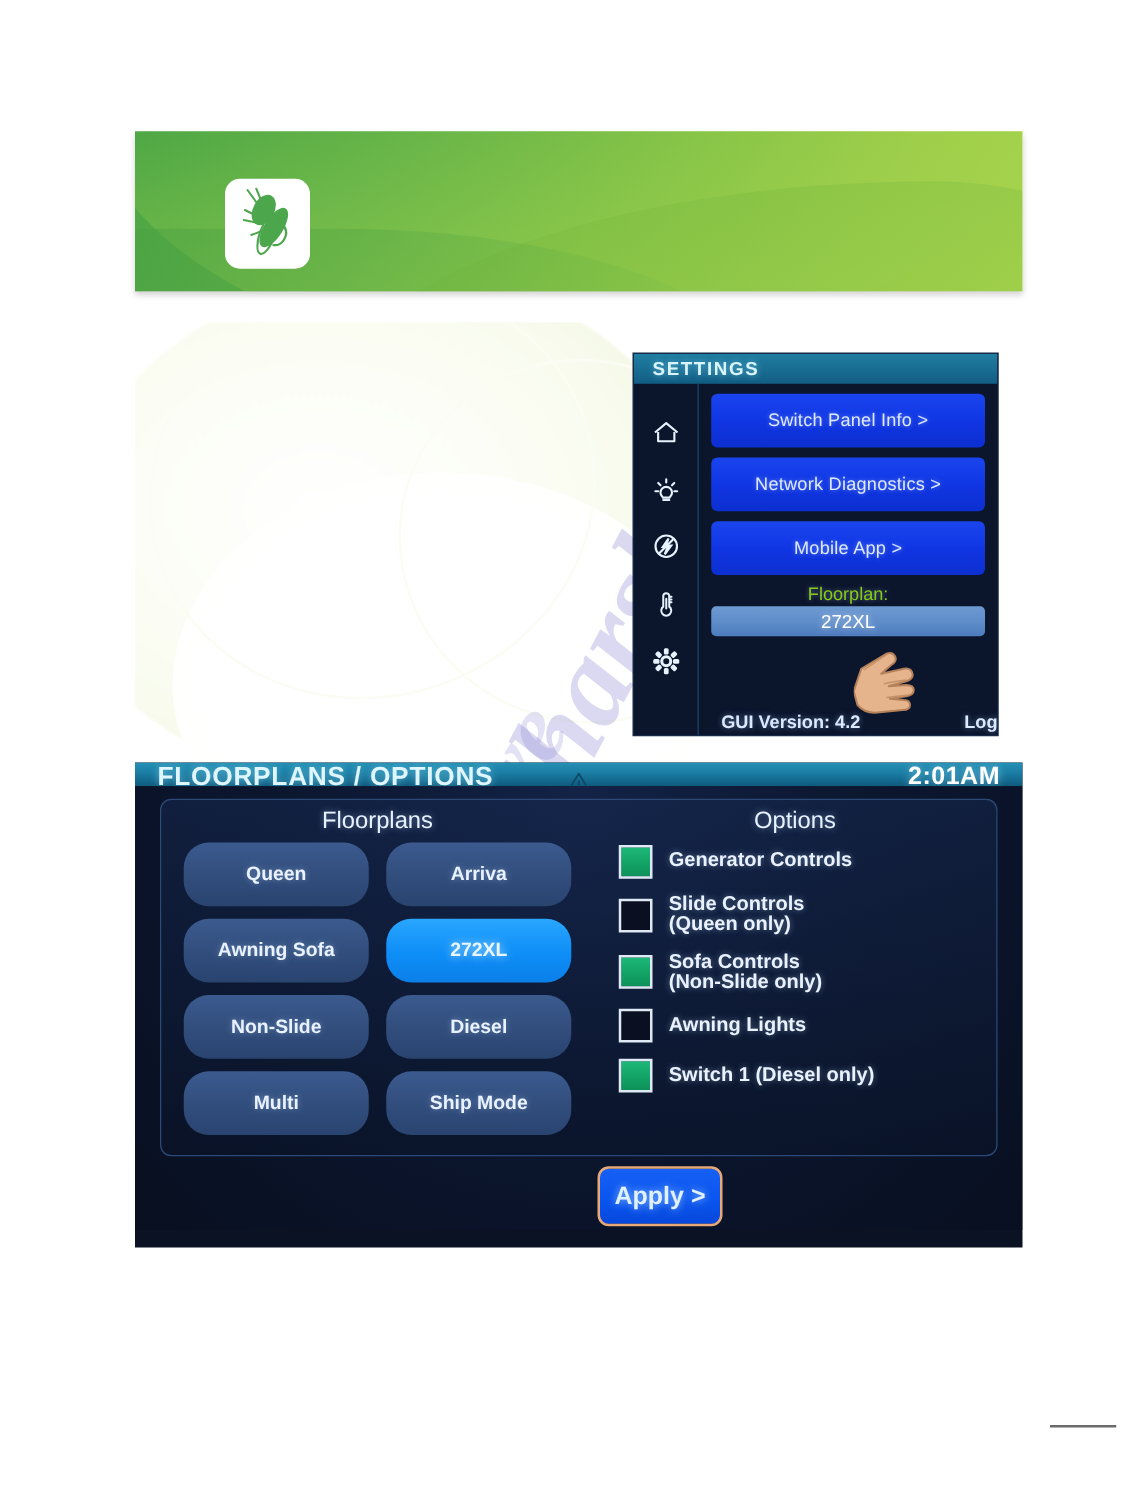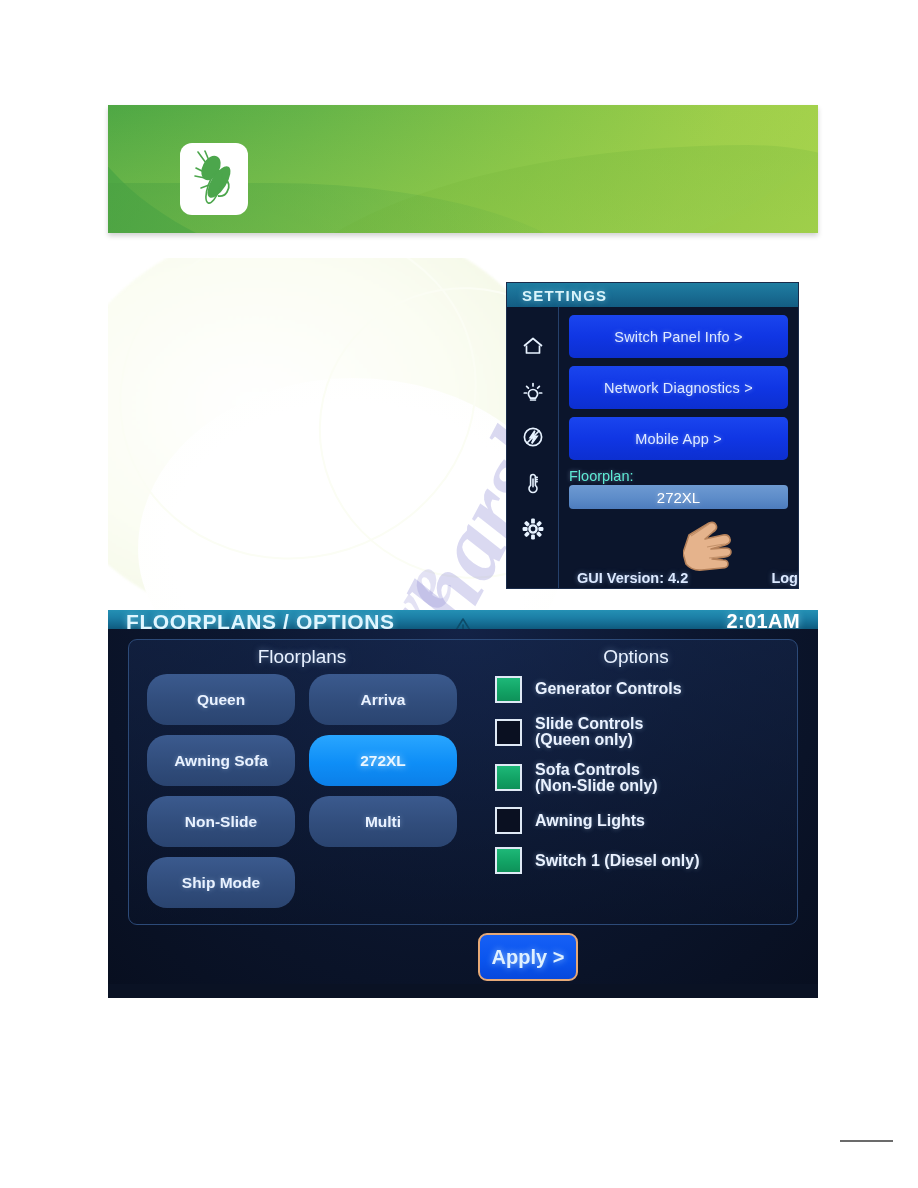--- a/index.html
+++ b/index.html
@@ -165,21 +165,22 @@
     margin-bottom: 8px;
     background: linear-gradient(180deg, #1a45ee 0%, #1036e4 50%, #0c2fd0 100%);
     border-radius: 5px;
     display: flex; align-items: center; justify-content: center;
     color: #dfeaff;
     font-size: 14.5px;
     letter-spacing: .2px;
     text-shadow: 0 0 4px rgba(190,215,255,.5);
   }
   .floorplan-label {
-    color: #5eead4;
+    text-align: center;
+    color: #84cc16;
     font-size: 14.5px;
     margin-top: 2px;
     margin-bottom: 1px;
     text-shadow: 0 0 4px rgba(190,215,255,.45);
   }
   .floorplan-value {
     height: 24px;
     background: linear-gradient(180deg, #6e9ad2 0%, #5d8cc9 55%, #4d7cbd 100%);
     border-radius: 4px;
     display: flex; align-items: center; justify-content: center;
@@ -493,20 +494,21 @@
     <div class="fp-card">
 
       <div class="fp-col left">
         <div class="col-head">Floorplans</div>
         <div class="fp-grid">
           <div class="fp-btn">Queen</div>
           <div class="fp-btn">Arriva</div>
           <div class="fp-btn">Awning Sofa</div>
           <div class="fp-btn selected">272XL</div>
           <div class="fp-btn">Non-Slide</div>
+          <div class="fp-btn">Diesel</div>
           <div class="fp-btn">Multi</div>
           <div class="fp-btn">Ship Mode</div>
         </div>
       </div>
 
       <div class="fp-col">
         <div class="col-head">Options</div>
         <div class="opt-list">
 
           <div class="opt-row">

